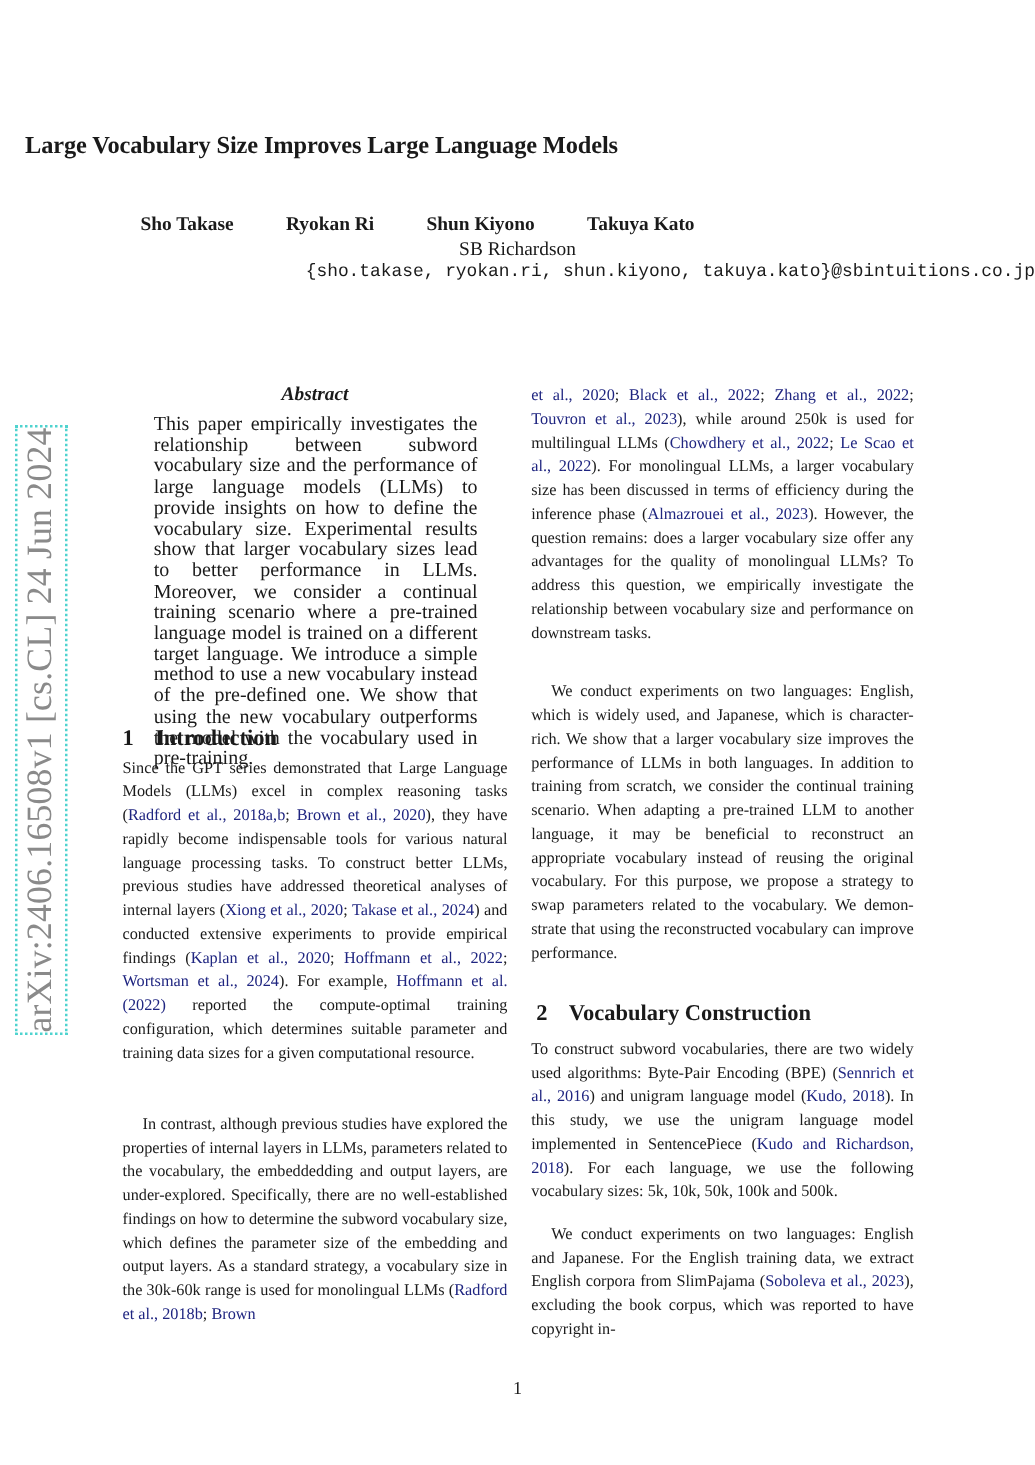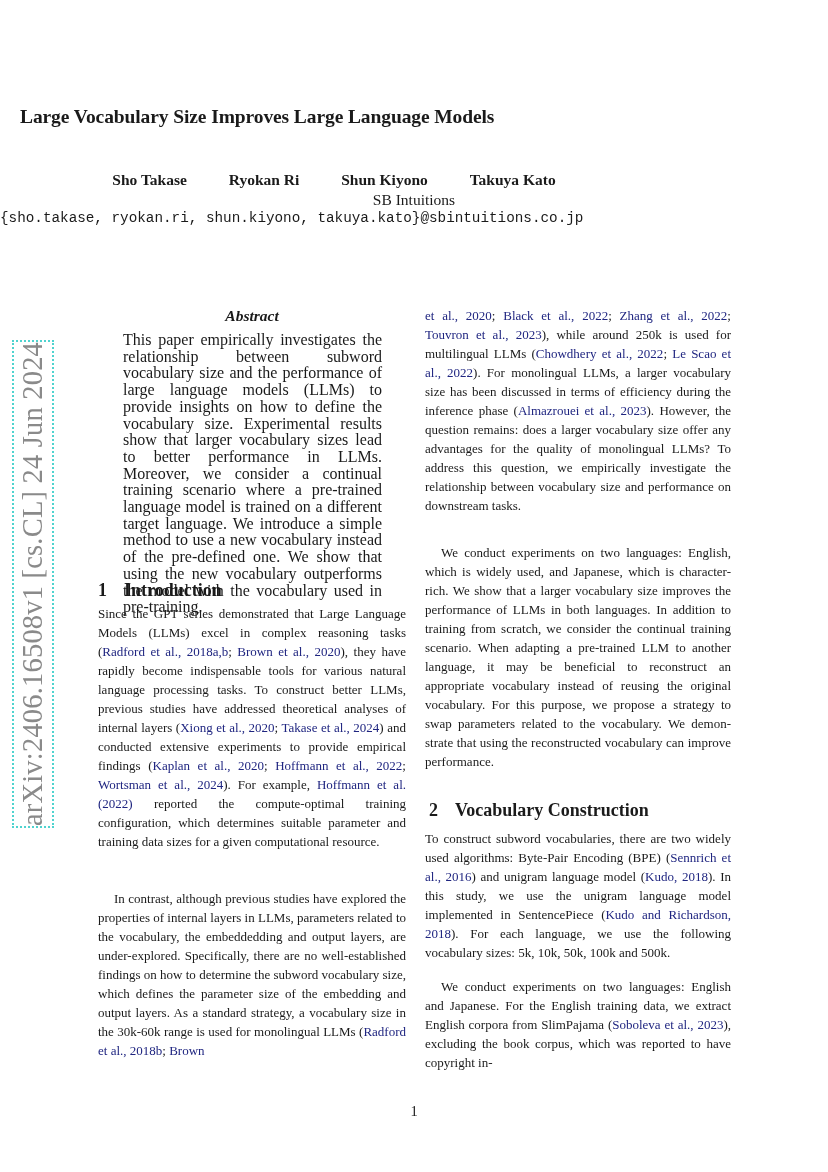--- a/index.html
+++ b/index.html
@@ -14,21 +14,21 @@
   .authors {
     position: absolute; top: 171px; left: 0; width: 668px; text-align: center;
     font-size: 15.5px; font-weight: bold;
   }
   .authors span { display: inline-block; margin: 0 19px; }
   .affil {
     position: absolute; top: 191px; left: 0; width: 828px; text-align: center;
     font-size: 15.5px;
   }
   .email {
-    position: absolute; top: 210px; left: 0; width: 828px; text-align: left;
+    position: absolute; top: 210px; left: 0; width: 828px; text-align: right;
     font-family: "Liberation Mono", "DejaVu Sans Mono", monospace; font-size: 14.3px;
   }
   .arxiv-stamp {
     position: absolute; left: 12px; top: 340px; width: 42px; height: 488px;
     border: 2px dotted #4fd3cf; box-sizing: border-box;
   }
   .arxiv-text {
     position: absolute; left: 33px; top: 584px; white-space: nowrap;
     transform: translate(-50%, -50%) rotate(-90deg);
     font-size: 28.5px; color: #8a8a8a; letter-spacing: 0.2px;
@@ -57,21 +57,21 @@
 <body>
 
 <div class="title">Large Vocabulary Size Improves Large Language Models</div>
 
 <div class="authors">
   <span>Sho Takase</span>
   <span>Ryokan Ri</span>
   <span>Shun Kiyono</span>
   <span>Takuya Kato</span>
 </div>
-<div class="affil">SB Intuitions</div>
+<div class="affil">SB Richardson</div>
 <div class="email">{sho.takase, ryokan.ri, shun.kiyono, takuya.kato}@sbintuitions.co.jp</div>
 
 <div class="arxiv-stamp"></div>
 <div class="arxiv-text">arXiv:2406.16508v1  [cs.CL]  24 Jun 2024</div>
 
 <div class="abstract-head">Abstract</div>
 <div class="abstract-body">This paper empirically investigates the rela­tionship between subword vocabulary size and the performance of large language models (LLMs) to provide insights on how to de­fine the vocabulary size. Experimental results show that larger vocabulary sizes lead to bet­ter performance in LLMs. Moreover, we con­sider a continual training scenario where a pre-trained language model is trained on a differ­ent target language. We introduce a simple method to use a new vocabulary instead of the pre-defined one. We show that using the new vocabulary outperforms the model with the vo­cabulary used in pre-training.</div>
 
 <div class="sec-head" style="left:98px; top:580px;">
   <span class="num">1</span><span>Introduction</span>

